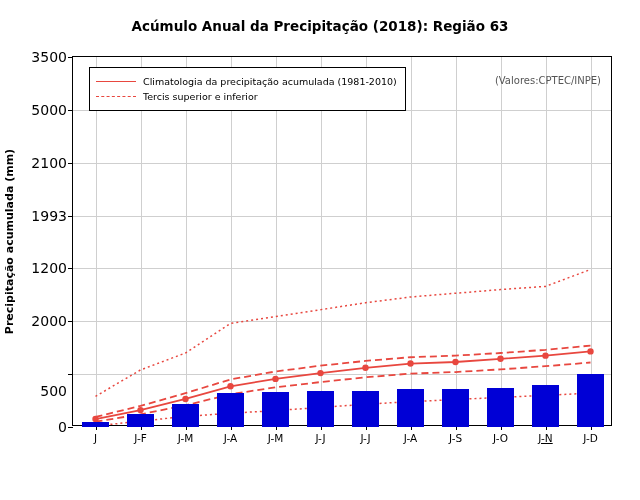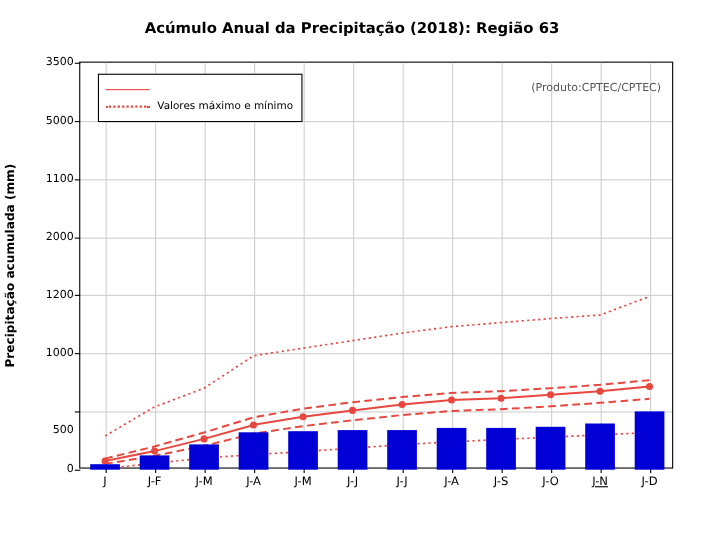--- a/index.html
+++ b/index.html
@@ -14,21 +14,21 @@
   
   #plot{
     position:absolute;left:72px;top:56px;width:540px;height:370px;
     border:1px solid #000;box-sizing:border-box;background:#fff;
   }
   #grid{position:absolute;inset:0;}
   .gx{position:absolute;top:0;bottom:0;width:1px;background:#cfcfcf;}
   .gy{position:absolute;left:0;right:0;height:1px;background:#cfcfcf;}
 
   .ytick{position:absolute;right:100%;margin-right:6px;transform:translateY(-50%);
-    font-size:10px;color:#000;white-space:nowrap;}
+    font-size:14px;color:#000;white-space:nowrap;}
   .ytickmark{position:absolute;left:-5px;width:5px;height:1px;background:#000;}
   .xtick{position:absolute;top:100%;margin-top:7px;transform:translateX(-50%);
     font-size:10.5px;color:#000;white-space:nowrap;}
   .xtickmark{position:absolute;bottom:-5px;width:1px;height:5px;background:#000;}
 
   #ylabel{
     position:absolute;left:2px;top:56px;height:370px;width:16px;
     display:flex;align-items:center;justify-content:center;
   }
   #ylabel span{
@@ -109,40 +109,41 @@
         <polyline points="22.5,364.7142857142857 67.5,357.3142857142857 112.5,348.3285714285714 157.5,337.2285714285714 202.5,330.3571428571429 247.5,325.07142857142856 292.5,320.3142857142857 337.5,316.6142857142857 382.5,315.0285714285714 427.5,312.3857142857143 472.5,309.2142857142857 517.5,305.51428571428573" fill="none" stroke="#e8473f" stroke-width="1.8" stroke-dasharray="7,4"></polyline>
         <polyline points="22.5,339.34285714285716 67.5,312.9142857142857 112.5,296 157.5,266.4 202.5,259.5285714285714 247.5,252.65714285714287 292.5,245.78571428571428 337.5,239.97142857142856 382.5,236.27142857142857 427.5,232.57142857142856 472.5,229.4 517.5,212.4857142857143" fill="none" stroke="#e8473f" stroke-width="1.5" stroke-dasharray="2,3"></polyline>
         <polyline points="22.5,368.9428571428571 67.5,364.1857142857143 112.5,359.42857142857144 157.5,356.25714285714287 202.5,353.6142857142857 247.5,350.4428571428571 292.5,347.2714285714286 337.5,344.62857142857143 382.5,342.51428571428573 427.5,340.4 472.5,338.2857142857143 517.5,336.1714285714286" fill="none" stroke="#e8473f" stroke-width="1.5" stroke-dasharray="2,3"></polyline>
       </svg>
 
     <div id="legend">
         <div class="lrow">
           <div class="lsample solid">
             <div class="ln"></div>
           </div>
+          <div class="ltext">Climatologia da precipitação acumulada (1981-2010)</div>
         </div>
         <div class="lrow">
-          <div class="lsample dotted">
+          <div class="lsample dashed">
             <div class="ln"></div>
           </div>
-          <div class="ltext">Valores máximo e mínimo</div>
+          <div class="ltext">Tercis superior e inferior</div>
         </div>
       </div>
-    <div id="produto">(Produto:CPTEC/CPTEC)</div>
+    <div id="produto">(Valores:CPTEC/INPE)</div>
   <div class="ytick" style="top: 370px;">0</div>
       <div class="ytickmark" style="top: 370px;"></div>
       <div class="ytick" style="top: 334px;">500</div>
       <div class="ytickmark" style="top: 317.143px;"></div>
-      <div class="ytick" style="top: 264.286px;">1000</div>
+      <div class="ytick" style="top: 264.286px;">2000</div>
       <div class="ytickmark" style="top: 264.286px;"></div>
       <div class="ytick" style="top: 211.429px;">1200</div>
       <div class="ytickmark" style="top: 211.429px;"></div>
-      <div class="ytick" style="top: 158.571px;">2000</div>
+      <div class="ytick" style="top: 158.571px;">1993</div>
       <div class="ytickmark" style="top: 158.571px;"></div>
-      <div class="ytick" style="top: 105.714px;">1100</div>
+      <div class="ytick" style="top: 105.714px;">2100</div>
       <div class="ytickmark" style="top: 105.714px;"></div>
       <div class="ytick" style="top: 52.8571px;">5000</div>
       <div class="ytickmark" style="top: 52.8571px;"></div>
       <div class="ytick" style="top: 0px;">3500</div>
       <div class="ytickmark" style="top: 0px;"></div>
       <div class="xtick" style="left: 22.5px;">J</div>
       <div class="xtickmark" style="left: 22.5px;"></div>
       <div class="xtick" style="left: 67.5px;">J-F</div>
       <div class="xtickmark" style="left: 67.5px;"></div>
       <div class="xtick" style="left: 112.5px;">J-M</div>

